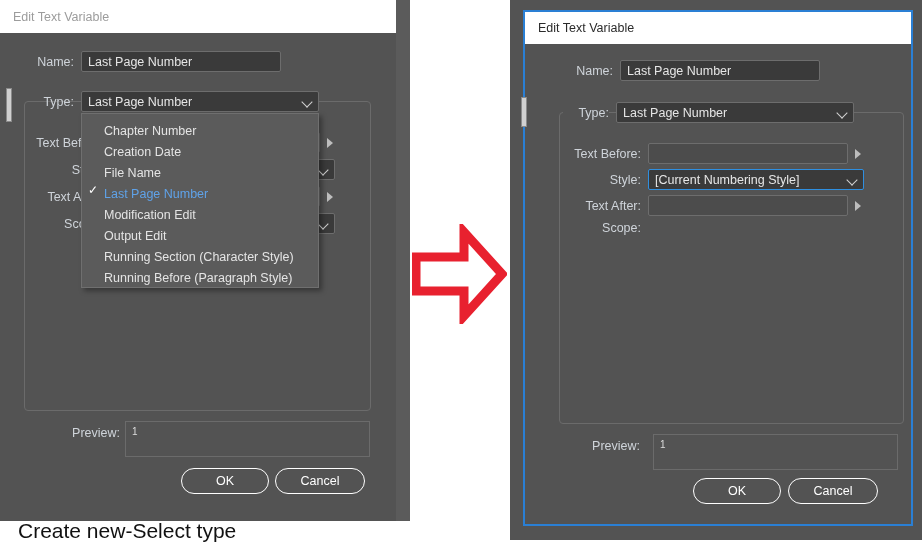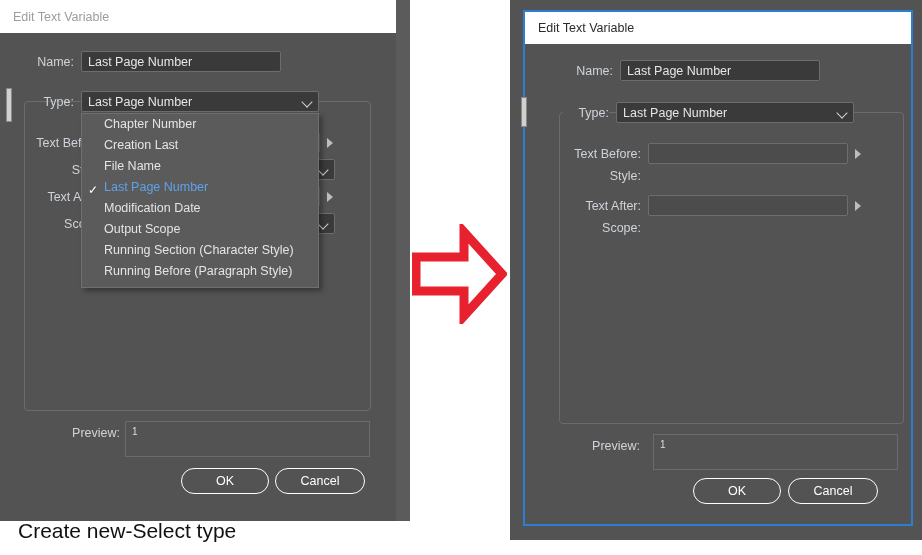--- a/index.html
+++ b/index.html
@@ -113,21 +113,21 @@
   #type-menu {
     position: absolute;
     left: 81px; top: 113px; width: 238px;
     background: #5b5b5b;
     border: 1px solid #6f6f6f;
     box-shadow: 3px 3px 5px rgba(0,0,0,.35);
     padding: 3px 0 2px 0;
     z-index: 40;
   }
   .mi {
-    height: 21px; display:flex; align-items:flex-start;
+    height: 21px; display:flex; align-items:flex-end;
     color: #e4e4e4; font-size: 12.5px;
     padding-left: 22px; position: relative;
     white-space: nowrap;
   }
   .mi.sel { color: #5fa2e8; }
   .mi .check {
     position:absolute; left: 6px; top: 3px;
     color: #ffffff; font-size: 12px;
   }
 
@@ -207,37 +207,37 @@
         </div>
       </div>
 
       <div id="type-menu">
         <div class="mi">
           <span class="check"></span>
           <span>Chapter Number</span>
         </div>
         <div class="mi">
           <span class="check"></span>
-          <span>Creation Last</span>
+          <span>Creation Date</span>
         </div>
         <div class="mi">
           <span class="check"></span>
           <span>File Name</span>
         </div>
         <div class="mi sel">
           <span class="check">✓</span>
           <span>Last Page Number</span>
         </div>
         <div class="mi">
           <span class="check"></span>
-          <span>Modification Date</span>
-        </div>
-        <div class="mi">
-          <span class="check"></span>
-          <span>Output Scope</span>
+          <span>Modification Edit</span>
+        </div>
+        <div class="mi">
+          <span class="check"></span>
+          <span>Output Edit</span>
         </div>
         <div class="mi">
           <span class="check"></span>
           <span>Running Section (Character Style)</span>
         </div>
         <div class="mi">
           <span class="check"></span>
           <span>Running Before (Paragraph Style)</span>
         </div>
       </div>
@@ -294,20 +294,24 @@
       <div class="row" style="left:38px; top:131px;">
         <div class="lbl" style="width:78px;">Text Before:</div>
         <div class="field empty" style="width:200px; margin-left:7px;">
           <span></span>
         </div>
         <span class="tri"></span>
       </div>
 
       <div class="row" style="left:38px; top:157px;">
         <div class="lbl" style="width:78px;">Style:</div>
+        <div class="select highlight" style="width:216px; margin-left:7px;">
+          <span>[Current Numbering Style]</span>
+          <span class="chev"></span>
+        </div>
       </div>
 
       <div class="row" style="left:38px; top:183px;">
         <div class="lbl" style="width:78px;">Text After:</div>
         <div class="field empty" style="width:200px; margin-left:7px;">
           <span></span>
         </div>
         <span class="tri"></span>
       </div>
 

